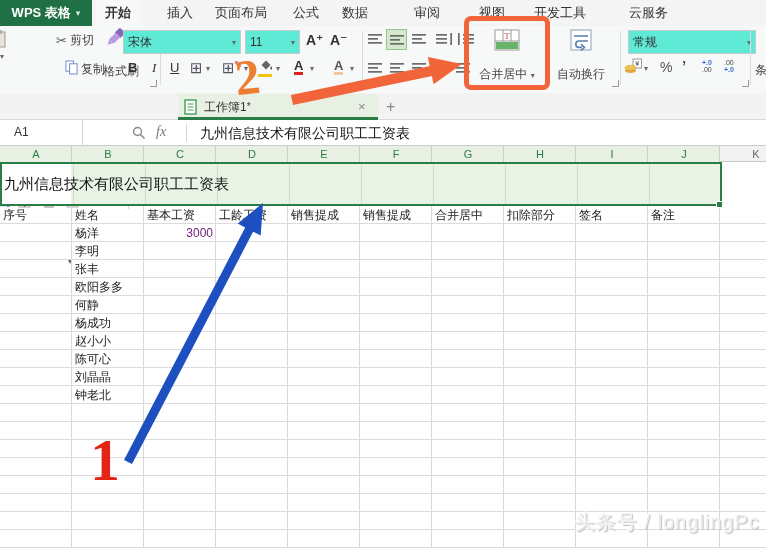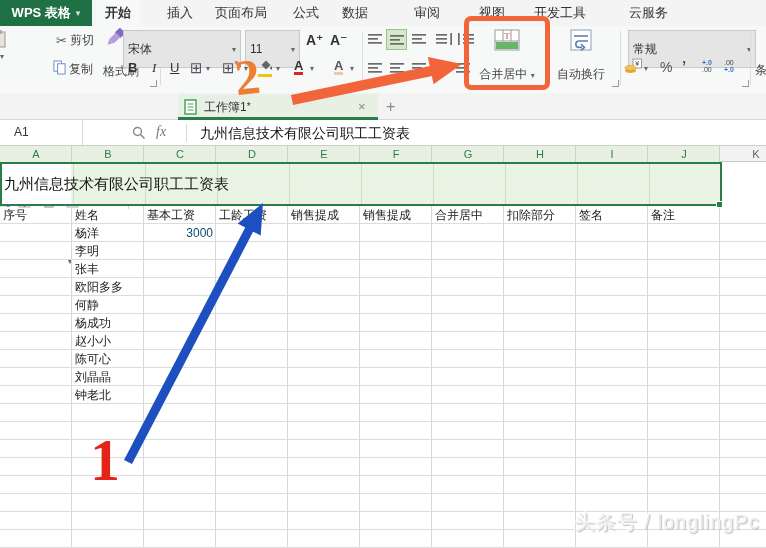--- a/index.html
+++ b/index.html
@@ -11,21 +11,21 @@
   .brand{left:0;top:0;width:92px;height:26px;background:#1f7145;color:#fff;font-weight:bold;
     font-size:13px;display:flex;align-items:center;justify-content:center;gap:5px;}
   .brand .caret{color:#cfe6d8;font-size:9px;}
   .mtab{top:0;height:26px;line-height:26px;font-size:13px;color:#333;padding:0 9px;}
   .mtab.active{background:#f7f8f8;font-weight:bold;}
   
   .ribbon{left:0;top:26px;width:766px;height:67px;background:#f7f8f8;border-bottom:1px solid #e0e0e0;overflow:hidden;}
   .ribbon .vsep{width:1px;top:5px;height:54px;background:#dcdcdc;position:absolute;}
   .rlabel{font-size:12px;color:#444;white-space:nowrap;}
   .caret{font-size:8px;color:#666;}
-  .combo{position:absolute;background:#e5e5e5;border:1px solid #c9c9c9;height:38px;display:flex;
+  .combo{position:absolute;background:#5eead4;border:1px solid #c9c9c9;height:24px;display:flex;
     align-items:center;justify-content:space-between;padding:0 4px;box-sizing:border-box;}
   .tbtn{position:absolute;display:flex;align-items:center;gap:3px;}
   .bigbtn{position:absolute;display:flex;flex-direction:column;align-items:center;justify-content:space-between;padding:3px 0;box-sizing:border-box;}
   .launcher{position:absolute;width:6px;height:6px;border-right:1px solid #9a9a9a;border-bottom:1px solid #9a9a9a;}
   .selbox{background:#d5e8cc;border:1px solid #93c48b;}
   .bold{font-weight:bold}.ital{font-style:italic}.undl{text-decoration:underline}
   .acolor{font-size:13px;font-weight:bold;color:#333;border-bottom:3px solid #d22;line-height:13px;}
   .ahl{font-size:13px;font-weight:bold;color:#555;border-bottom:3px solid #f0c8a0;line-height:13px;}
   .glyph{color:#556;font-size:13px;}
   .tinynum{font-size:7px;line-height:7px;color:#444;text-align:left;}
@@ -51,21 +51,21 @@
     background:repeating-linear-gradient(90deg,transparent 0 71px,#d8d8d8 71px 72px);}
   .hlines{left:0;top:206px;width:766px;height:342px;
     background:repeating-linear-gradient(180deg,transparent 0 17px,#dcdcdc 17px 18px);}
   .selrange{left:0;top:162px;width:722px;height:44px;background-color:#e9f4e4;border:2px solid #2a7d46;box-sizing:border-box;
     background-image:repeating-linear-gradient(90deg,transparent 0 71px,#ccdcc6 71px 72px);}
   .a1white{left:2px;top:164px;width:69px;height:40px;background:#fff;}
   .titletext{left:4px;top:162px;height:44px;line-height:44px;font-size:15px;color:#111;white-space:nowrap;}
   .handle{left:716px;top:201px;width:7px;height:7px;background:#2a7d46;border:1px solid #fff;box-sizing:border-box;}
   .h2cell{position:absolute;top:206px;height:18px;line-height:18px;font-size:12px;color:#222;white-space:nowrap;}
   .namecell{position:absolute;left:75px;height:18px;line-height:18px;font-size:12px;color:#222;white-space:nowrap;}
-  .numcell{position:absolute;left:144px;width:69px;height:18px;line-height:18px;font-size:12px;color:#0c4a6e;text-align:right;}
+  .numcell{position:absolute;left:144px;width:69px;height:18px;line-height:18px;font-size:12px;color:#701a75;text-align:right;}
   
   .annot-svg{left:0;top:0;width:766px;height:548px;pointer-events:none;z-index:60;}
   .orangebox{left:464px;top:16px;width:86px;height:74px;border:5px solid #f2653a;border-radius:7px;box-sizing:border-box;z-index:55;}
   .step1{left:90px;top:430px;font-size:60px;font-weight:bold;color:#e42417;z-index:62;
     font-family:"Liberation Serif","DejaVu Serif",serif;line-height:60px;}
   .step2{left:235px;top:52px;font-size:50px;font-weight:bold;color:#ed7d31;z-index:62;
     font-family:"Liberation Serif","DejaVu Serif",serif;line-height:50px;transform:rotate(-6deg);}
   .watermark{right:6px;top:509px;font-size:20px;letter-spacing:1px;color:#ececec;z-index:30;
     text-shadow:-1px -1px 0 #ffffff,1px 1px 1px #bfbfbf;}
 </style>
@@ -177,21 +177,21 @@
           <use href="#sym-paste"></use>
         </svg></span>
     <span class="abs caret" style="left:0;top:26px">▾</span>
     <div class="tbtn" style="left:56px;top:6px">
       <span class="glyph">✂</span>
       <span class="rlabel">剪切</span>
     </div>
     <span class="abs" style="left:106px;top:2px"><svg width="20" height="20">
           <use href="#sym-brush"></use>
         </svg></span>
-    <div class="tbtn" style="left:53px;top:34px">
+    <div class="tbtn" style="left:65px;top:34px">
       <span><svg width="13" height="15">
             <use href="#sym-copy"></use>
           </svg></span>
       <span class="rlabel">复制</span>
     </div>
     <span class="abs rlabel" style="left:103px;top:37px">格式刷</span>
     <span class="launcher" style="left:150px;top:54px"></span>
     <span class="vsep" style="left:160px"></span>
 
     <div class="combo" style="left:123px;top:4px;width:118px">

